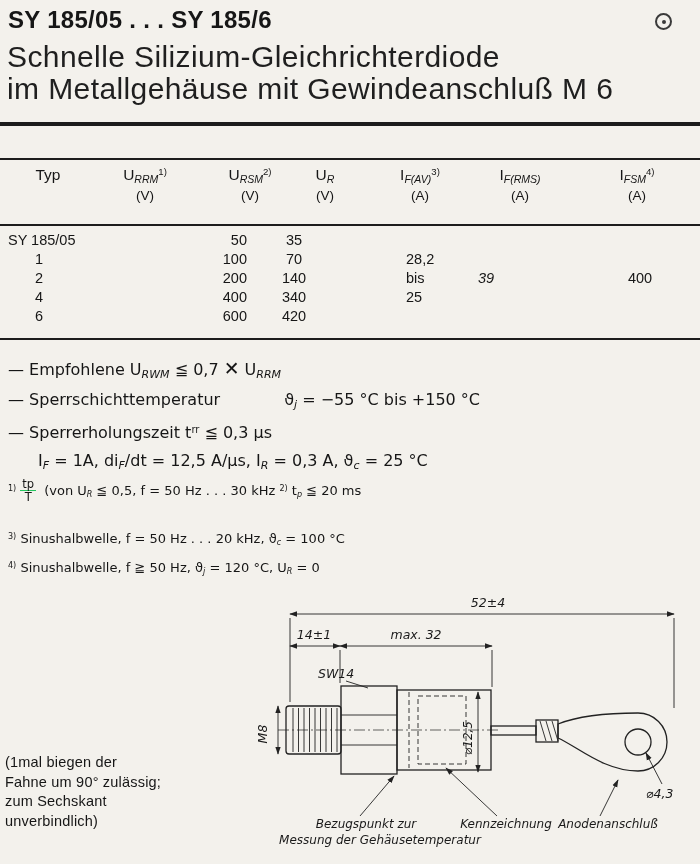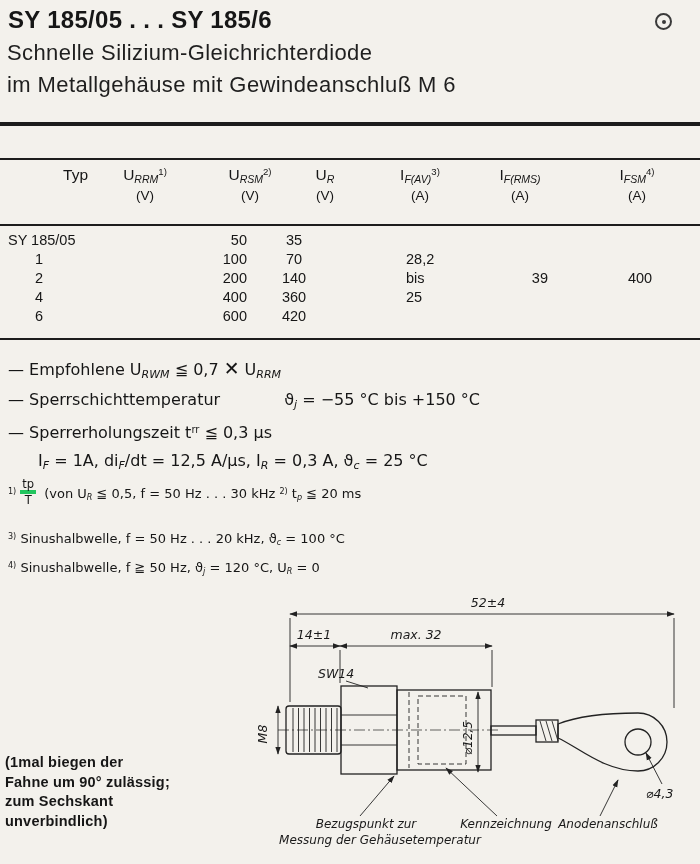--- a/index.html
+++ b/index.html
@@ -1,21 +1,21 @@
 <!DOCTYPE html>
 <html><head>
 <meta charset="utf-8">
 <style>
   * { box-sizing: border-box; margin: 0; padding: 0; }
   body { background: #d8d5cf; font-family: "Liberation Sans", sans-serif; }
   .page { position: relative; width: 700px; height: 864px; background: #f3f1ec; color: #161616; overflow: hidden; }
   .abs { position: absolute; }
 
   .title { left: 8px; top: 6px; font-size: 24px; font-weight: bold; letter-spacing: .3px; }
-  .sub { left: 7px; font-size: 22px; letter-spacing: .4px; color: #1f1f1f; }
+  .sub { left: 7px; font-size: 30px; letter-spacing: .4px; color: #1f1f1f; }
   .logo { left: 655px; top: 13px; width: 17px; height: 17px; border: 2px solid #3a3a3a; border-radius: 50%; display: flex; align-items: center; justify-content: center; }
   .logo-dot { width: 4px; height: 4px; background: #3a3a3a; border-radius: 50%; }
 
   .hr { left: 0; width: 700px; background: #1c1c1c; }
 
   sub { font-size: 62%; vertical-align: -0.3em; font-style: italic; }
   sup { font-size: 62%; vertical-align: 0.5em; }
 
   .thead { left: 0; top: 166px; width: 700px; height: 58px; font-size: 15.5px; }
   .hc { position: absolute; top: 0; text-align: center; }
@@ -23,36 +23,36 @@
   .hu { margin-top: 3px; font-size: 13.5px; }
 
   .tbody { left: 0; top: 232px; width: 700px; font-size: 14.5px; }
   .trow { position: relative; height: 19px; padding-left: 9px; }
   .tc { position: absolute; top: 0; white-space: nowrap; }
   .typ { left: 8px; width: 130px; text-align: left; }
   .ind { text-indent: 27px; }
   .c1 { left: 145px; width: 102px; text-align: right; }
   .c2 { left: 243px; width: 102px; text-align: center; }
   .c3 { left: 406px; width: 72px; text-align: left; }
-  .c4 { left: 464px; width: 84px; text-align: right; }
+  .c4 { left: 478px; width: 84px; text-align: left; font-style: italic; }
   .c5 { left: 596px; width: 88px; text-align: center; }
 
   .features { left: 8px; top: 357px; width: 688px; font-size: 16px; font-family: "DejaVu Sans", sans-serif; }
   .fl { position: absolute; left: 0; white-space: nowrap; }
   .fl sub { font-size: 11px; }
   .gap { display: inline-block; width: 64px; }
   .big { font-size: 118%; }
 
   .foot { left: 8px; top: 478px; width: 688px; font-size: 13px; font-family: "DejaVu Sans", sans-serif; }
   .fn { position: absolute; left: 0; white-space: nowrap; }
   .frac { display: inline-block; vertical-align: -0.55em; text-align: center; line-height: 1.05; margin: 0 4px; font-size: 11.5px; }
-  .ftop { display: block; border-bottom: 4px solid #22c55e; padding: 0 2px; }
+  .ftop { display: block; border-bottom: 1px solid #22c55e; padding: 0 2px; }
   .fbot { display: block; }
 
-  .note { left: 5px; top: 753px; font-size: 14.5px; font-weight: bold; line-height: 19.5px; letter-spacing: .2px; }
+  .note { left: 5px; top: 753px; font-size: 14.5px; font-weight: normal; line-height: 19.5px; letter-spacing: .2px; }
 
   .drawing { position: absolute; left: 248px; top: 588px; }
   .ol { fill: none; stroke: #222; stroke-width: 1.3; }
   .thin { fill: none; stroke: #222; stroke-width: .9; }
   .dim { fill: none; stroke: #222; stroke-width: .9; }
   .dash { fill: none; stroke: #222; stroke-width: .9; stroke-dasharray: 5 3; }
   .cl { fill: none; stroke: #222; stroke-width: .7; stroke-dasharray: 11 3 2 3; }
   .dtext  { font: italic 12px "DejaVu Sans", sans-serif; fill: #1a1a1a; stroke: none; }
   .dtext2 { font: italic 12.5px "DejaVu Sans", sans-serif; fill: #1a1a1a; stroke: none; }
 </style>
@@ -65,21 +65,21 @@
   <div class="abs logo">
       <span class="logo-dot"></span>
     </div>
   <div class="abs sub" style="top:40px">Schnelle Silizium-Gleichrichterdiode</div>
   <div class="abs sub" style="top:72px">im Metallgehäuse mit Gewindeanschluß M 6</div>
 
   <div class="abs hr" style="top:122px;height:4px"></div>
   <div class="abs hr" style="top:158px;height:2px"></div>
 
   <div class="abs thead">
-    <div class="hc" style="left:8px;width:80px;text-align:right">
+    <div class="hc" style="left:8px;width:80px;text-align:center">
       <div>Typ</div>
     </div>
     <div class="hc" style="left:90px;width:110px">
       <div><span>U</span><sub>RRM</sub><sup>1)</sup></div>
       <div class="hu">(V)</div>
     </div>
     <div class="hc" style="left:200px;width:100px">
       <div><span>U</span><sub>RSM</sub><sup>2)</sup></div>
       <div class="hu">(V)</div>
     </div>
@@ -124,21 +124,21 @@
       <span class="tc typ ind">2</span>
       <span class="tc c1">200</span>
       <span class="tc c2">140</span>
       <span class="tc c3">bis</span>
       <span class="tc c4">39</span>
       <span class="tc c5">400</span>
     </div>
     <div class="trow">
       <span class="tc typ ind">4</span>
       <span class="tc c1">400</span>
-      <span class="tc c2">360</span>
+      <span class="tc c2">340</span>
       <span class="tc c3">25</span>
       <span class="tc c4"></span>
       <span class="tc c5"></span>
     </div>
     <div class="trow">
       <span class="tc typ ind">6</span>
       <span class="tc c1">600</span>
       <span class="tc c2">420</span>
       <span class="tc c3"></span>
       <span class="tc c4"></span>

